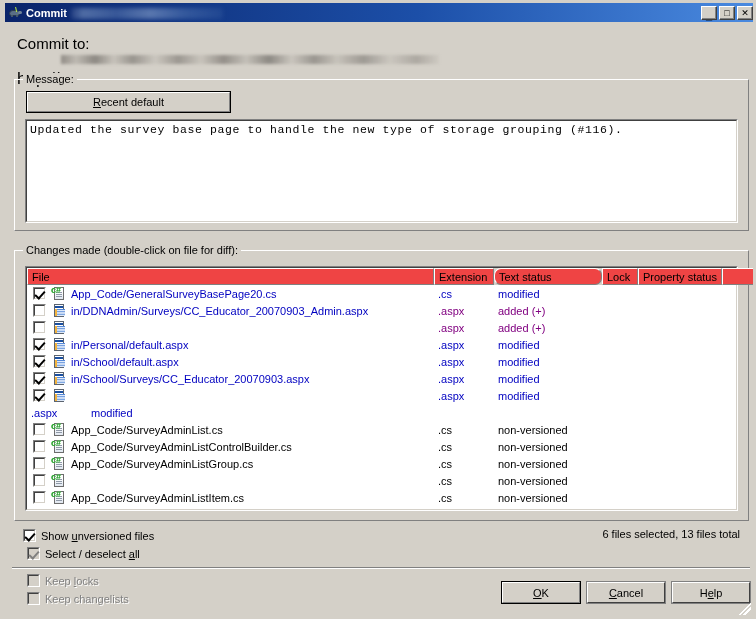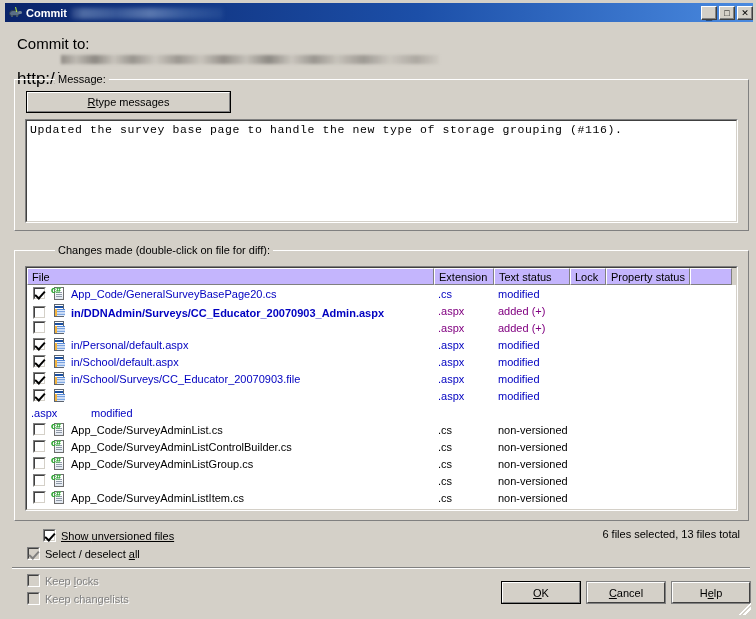--- a/index.html
+++ b/index.html
@@ -181,21 +181,20 @@
   }
   .gb-title {
     position: absolute;
     top: -7px; left: 8px;
     background: #d4d0c8;
     padding: 0 3px;
     font-size: 11px;
     color: #000;
     white-space: nowrap;
     z-index: 2;
-    margin-left: 32px;
   }
 
   
   .btn {
     position: absolute;
     background: #d4d0c8;
     border: 1px solid #000000;
     box-sizing: border-box;
     font-size: 11px;
     color: #000;
@@ -258,21 +257,21 @@
 
   
   #list-header {
     position: absolute;
     left: 1px; top: 1px;
     right: 1px; height: 17px;
     display: flex;
     background: #d4d0c8;
   }
   .hcell {
-    background: #c4b5fd;
+    background: #ef4444;
     border-top: 1px solid #ffffff;
     border-left: 1px solid #ffffff;
     border-right: 1px solid #808080;
     border-bottom: 1px solid #808080;
     box-sizing: border-box;
     font-size: 11px;
     color: #000;
     padding-left: 4px;
     display: flex;
     align-items: center;
@@ -501,39 +500,39 @@
     <span id="url-redacted"></span>
   </div>
 
   <div class="groupbox" style="left:11px; top:77px; width:735px; height:152px;">
     <div class="gb-inner"></div>
     <div class="gb-title">Message:</div>
   </div>
 
   <div class="btn defaulted" style="left:23px; top:89px; width:205px; height:22px;">
     <div class="face"></div>
-    <span class="lab"><u>R</u><span>type messages</span></span>
+    <span class="lab"><u>R</u><span>ecent default</span></span>
   </div>
 
   <div class="sunken" style="left:22px; top:117px; width:713px; height:104px;">
     <div class="inner-edge"></div>
     <div id="msgbox-text">Updated the survey base page to handle the new type of storage grouping (#116).</div>
   </div>
 
   <div class="groupbox" style="left:11px; top:248px; width:735px; height:271px;">
     <div class="gb-inner"></div>
     <div class="gb-title">Changes made (double-click on file for diff):</div>
   </div>
 
   <div class="sunken" style="left:22px; top:264px; width:713px; height:245px;">
     <div class="inner-edge"></div>
     <div id="list-header">
         <div class="hcell" style="width: 407px;">File</div>
         <div class="hcell" style="width: 60px;">Extension</div>
-        <div class="hcell" style="width: 76px;">Text status</div>
+        <div class="hcell" style="width: 108px; border-radius: 7px;">Text status</div>
         <div class="hcell" style="width: 36px;">Lock</div>
         <div class="hcell" style="width: 84px;">Property status</div>
         <div class="hcell" style="width: 42px;"></div>
       </div>
     <div id="list-body">
         <div class="row">
           <div style="width: 407px; display: flex; align-items: center; overflow: hidden; flex: 0 0 auto;">
             <span class="cb checked">
               <span class="ie"></span>
             </span>
@@ -543,21 +542,21 @@
               <span class="hash">c#</span>
             </span>
             <span class="fname">App_Code/GeneralSurveyBasePage20.cs</span>
           </div>
           <div class="cell-ext c-modified" style="width: 60px; padding-left: 4px; box-sizing: border-box;">.cs</div>
           <div class="cell-status c-modified" style="width: 84px; padding-left: 4px; box-sizing: border-box;">modified</div>
           <div style="width: 36px; flex: 0 0 auto;"></div>
           <div style="width: 84px; flex: 0 0 auto;"></div>
         </div>
         <div class="row">
-          <div style="width: 407px; display: flex; align-items: flex-end; overflow: hidden; flex: 0 0 auto; font-weight: bold;">
+          <div style="width: 407px; display: flex; align-items: center; overflow: hidden; flex: 0 0 auto;">
             <span class="cb">
               <span class="ie"></span>
             </span>
             <span class="ficon aspx">
               <span class="page"></span>
               <span class="band"></span>
               <span class="grid"></span>
             </span>
             <span class="fname">in/DDNAdmin/Surveys/CC_Educator_20070903_Admin.aspx</span>
           </div>
@@ -619,21 +618,21 @@
         <div class="row">
           <div style="width: 407px; display: flex; align-items: center; overflow: hidden; flex: 0 0 auto;">
             <span class="cb checked">
               <span class="ie"></span>
             </span>
             <span class="ficon aspx">
               <span class="page"></span>
               <span class="band"></span>
               <span class="grid"></span>
             </span>
-            <span class="fname">in/School/Surveys/CC_Educator_20070903.file</span>
+            <span class="fname">in/School/Surveys/CC_Educator_20070903.aspx</span>
           </div>
           <div class="cell-ext c-modified" style="width: 60px; padding-left: 4px; box-sizing: border-box;">.aspx</div>
           <div class="cell-status c-modified" style="width: 84px; padding-left: 4px; box-sizing: border-box;">modified</div>
           <div style="width: 36px; flex: 0 0 auto;"></div>
           <div style="width: 84px; flex: 0 0 auto;"></div>
         </div>
         <div class="row">
           <div style="width: 407px; display: flex; align-items: center; overflow: hidden; flex: 0 0 auto;">
             <span class="cb checked">
               <span class="ie"></span>
@@ -735,21 +734,21 @@
             <span class="fname nonver">App_Code/SurveyAdminListItem.cs</span>
           </div>
           <div class="cell-ext c-nonver" style="width: 60px; padding-left: 4px; box-sizing: border-box;">.cs</div>
           <div class="cell-status c-nonver" style="width: 84px; padding-left: 4px; box-sizing: border-box;">non-versioned</div>
           <div style="width: 36px; flex: 0 0 auto;"></div>
           <div style="width: 84px; flex: 0 0 auto;"></div>
         </div>
       </div>
   </div>
 
-  <div class="cbrow" style="left:40px; top:527px;text-decoration:underline;">
+  <div class="cbrow" style="left:20px; top:527px;">
     <span class="box checked">
         <span class="ie"></span>
       </span>
     <span><span>Show </span><u>u</u><span>nversioned files</span></span>
   </div>
 
   <div class="cbrow" style="left:24px; top:545px;">
     <span class="box tri">
         <span class="ie"></span>
       </span>

